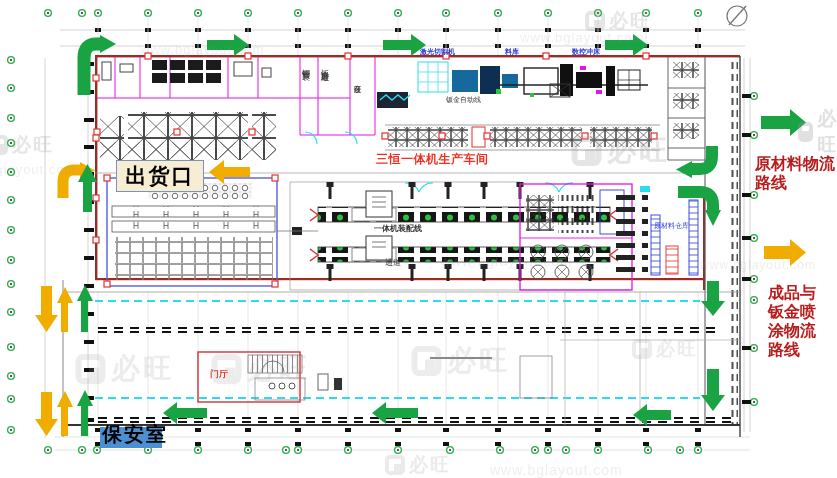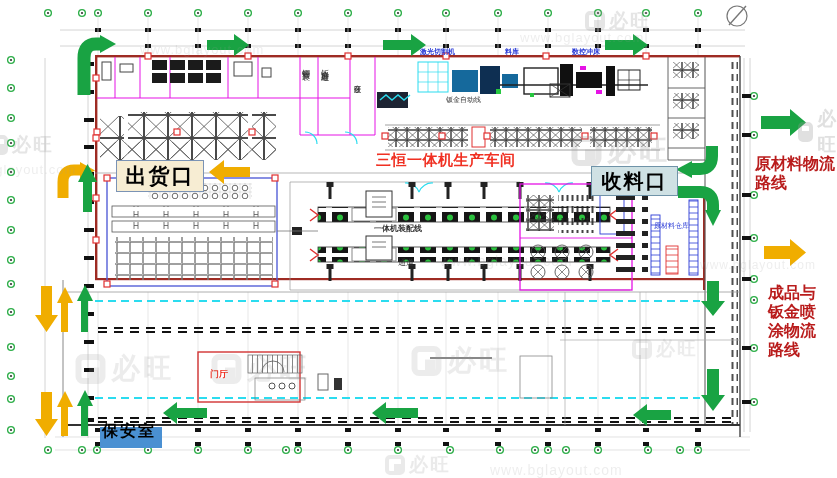--- a/index.html
+++ b/index.html
@@ -8,21 +8,21 @@
   svg{position:absolute;left:0;top:0;}
   .lbl{position:absolute;white-space:pre-line;color:#111;}
   .gate{display:flex;align-items:center;justify-content:center;font-weight:bold;
         color:#000;letter-spacing:2px;}
   .gate-ship{left:116px;top:160px;width:86px;height:30px;font-size:21px;
         background:var(--label_shipping_bg);border:1px solid #7b93b5;text-align:center;}
   .gate-recv{left:591px;top:166px;width:85px;height:28px;font-size:20px;
         background:var(--label_receiving_bg);border:1px solid #6f93a8;}
   .sec-hl{position:absolute;left:100px;top:427px;width:62px;height:21px;
         background:var(--label_security_bg);}
-  .sec-tx{left:102px;top:421px;font-size:16px;font-weight:bold;letter-spacing:2px;color:#000;}
+  .sec-tx{left:102px;top:421px;font-size:20px;font-weight:bold;letter-spacing:2px;color:#000;}
   .route-tx{font-size:16px;font-weight:bold;line-height:1.18;color:#b91c1c;}
   .vtext{writing-mode:vertical-rl;text-orientation:upright;font-size:8px;color:#333;
         letter-spacing:1px;line-height:1;}
   .tiny{font-size:7px;color:#333;line-height:1;}
   .tiny-blue{font-size:7px;color:#2a3bd6;font-weight:bold;line-height:1;}
   .red-tx{color:#f03022;font-weight:bold;}
   .wm{position:absolute;color:#9a9a9a;opacity:.17;pointer-events:none;}
   .wm-url{font-size:14px;letter-spacing:1px;}
   .wm-brand{display:flex;align-items:center;gap:4px;font-weight:bold;color:#9a9a9a;}
   .wm-glyph{width:20px;height:20px;border:4px solid #9a9a9a;border-radius:5px;
@@ -506,32 +506,31 @@
         <use href="#redm" x="546" y="56"></use>
         <use href="#redm" x="646" y="56"></use>
   <use href="#redm" x="96" y="78"></use>
         <use href="#redm" x="96" y="138"></use>
         <use href="#redm" x="96" y="198"></use>
         <use href="#redm" x="96" y="240"></use>
 </g>
 </svg>
 
 <div class="lbl gate gate-ship">出货口</div>
-<div class="lbl gate gate-recv">收料口</div>
 <div class="sec-hl"></div>
 <div class="lbl sec-tx">保安室</div>
 <div class="lbl route-tx" style="left:755px;top:155px;width:82px;">原材料物流
 路线</div>
 <div class="lbl route-tx" style="left:768px;top:284px;width:70px;">成品与
 钣金喷
 涂物流
 路线</div>
-<div class="lbl red-tx" style="left:376px;top:151px;font-size:15px;letter-spacing:.5px;">三恒一体机生产车间</div>
+<div class="lbl red-tx" style="left:376px;top:151px;font-size:12px;letter-spacing:.5px;">三恒一体机生产车间</div>
 <div class="lbl tiny" style="left:374px;top:225px;font-size:8px;font-weight:bold;">一体机装配线</div>
-<div class="lbl tiny" style="left:398px;top:259px;font-size:8px;">通道</div>
+<div class="lbl tiny" style="left:385px;top:259px;font-size:8px;">通道</div>
 <div class="lbl vtext" style="left:301px;top:63px;">铜管预装</div>
 <div class="lbl vtext" style="left:320px;top:63px;">钣金后处理</div>
 <div class="lbl vtext" style="left:354px;top:79px;font-size:7px;">存放区</div>
 <div class="lbl tiny-blue" style="left:420px;top:48px;">激光切割机</div>
 <div class="lbl tiny-blue" style="left:505px;top:48px;">料库</div>
 <div class="lbl tiny-blue" style="left:572px;top:48px;">数控冲床</div>
 <div class="lbl tiny" style="left:446px;top:96px;">钣金自动线</div>
 <div class="lbl" style="left:654px;top:221px;font-size:7px;color:#2a3bd6;">原材料仓库</div>
 <div class="lbl red-tx" style="left:210px;top:368px;font-size:9px;">门厅</div>
 

